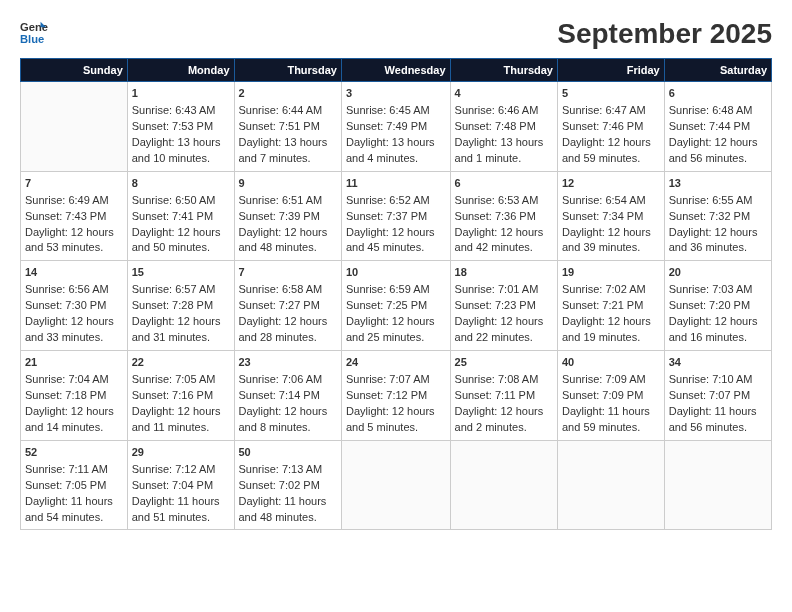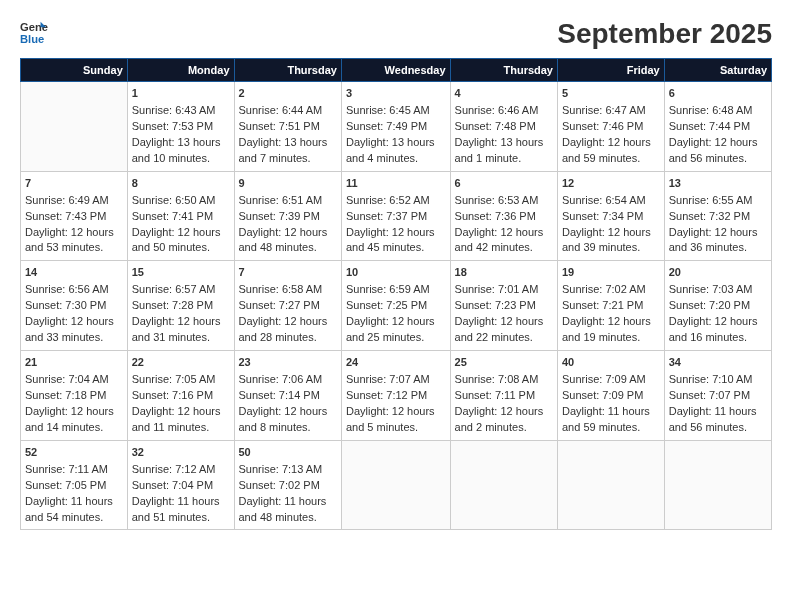--- a/index.html
+++ b/index.html
@@ -142,21 +142,21 @@
           <td><span class="day-num">21</span><span class="cell-text">Sunrise: 7:04 AM<br>Sunset: 7:18 PM<br>Daylight: 12 hours and 14 minutes.</span></td>
           <td><span class="day-num">22</span><span class="cell-text">Sunrise: 7:05 AM<br>Sunset: 7:16 PM<br>Daylight: 12 hours and 11 minutes.</span></td>
           <td><span class="day-num">23</span><span class="cell-text">Sunrise: 7:06 AM<br>Sunset: 7:14 PM<br>Daylight: 12 hours and 8 minutes.</span></td>
           <td><span class="day-num">24</span><span class="cell-text">Sunrise: 7:07 AM<br>Sunset: 7:12 PM<br>Daylight: 12 hours and 5 minutes.</span></td>
           <td><span class="day-num">25</span><span class="cell-text">Sunrise: 7:08 AM<br>Sunset: 7:11 PM<br>Daylight: 12 hours and 2 minutes.</span></td>
           <td><span class="day-num">40</span><span class="cell-text">Sunrise: 7:09 AM<br>Sunset: 7:09 PM<br>Daylight: 11 hours and 59 minutes.</span></td>
           <td><span class="day-num">34</span><span class="cell-text">Sunrise: 7:10 AM<br>Sunset: 7:07 PM<br>Daylight: 11 hours and 56 minutes.</span></td>
         </tr>
         <tr>
           <td><span class="day-num">52</span><span class="cell-text">Sunrise: 7:11 AM<br>Sunset: 7:05 PM<br>Daylight: 11 hours and 54 minutes.</span></td>
-          <td><span class="day-num">32</span><span class="cell-text">Sunrise: 7:12 AM<br>Sunset: 7:04 PM<br>Daylight: 11 hours and 51 minutes.</span></td>
+          <td><span class="day-num">29</span><span class="cell-text">Sunrise: 7:12 AM<br>Sunset: 7:04 PM<br>Daylight: 11 hours and 51 minutes.</span></td>
           <td><span class="day-num">50</span><span class="cell-text">Sunrise: 7:13 AM<br>Sunset: 7:02 PM<br>Daylight: 11 hours and 48 minutes.</span></td>
           <td class="empty-cell"></td>
           <td class="empty-cell"></td>
           <td class="empty-cell"></td>
           <td class="empty-cell"></td>
         </tr>
       </tbody>
   </table>
 </div>
 

